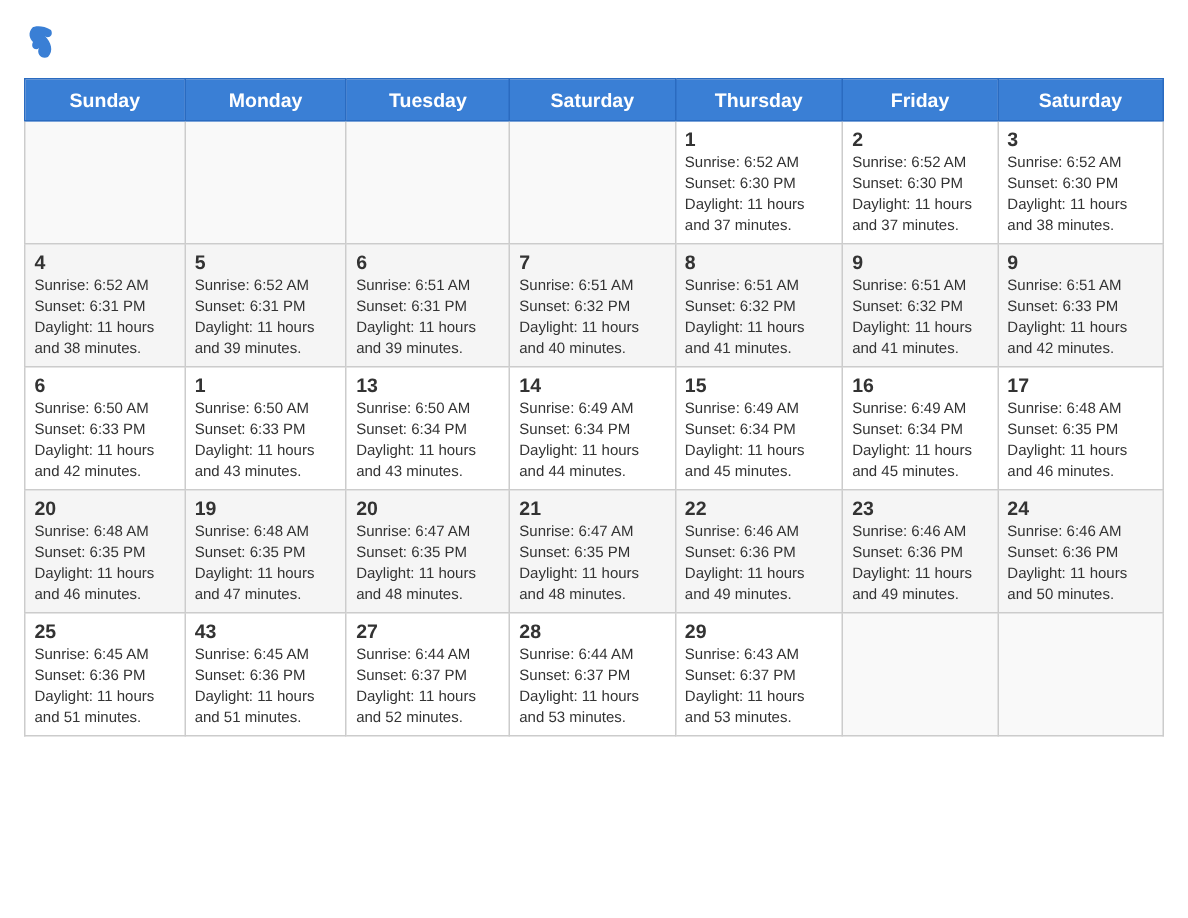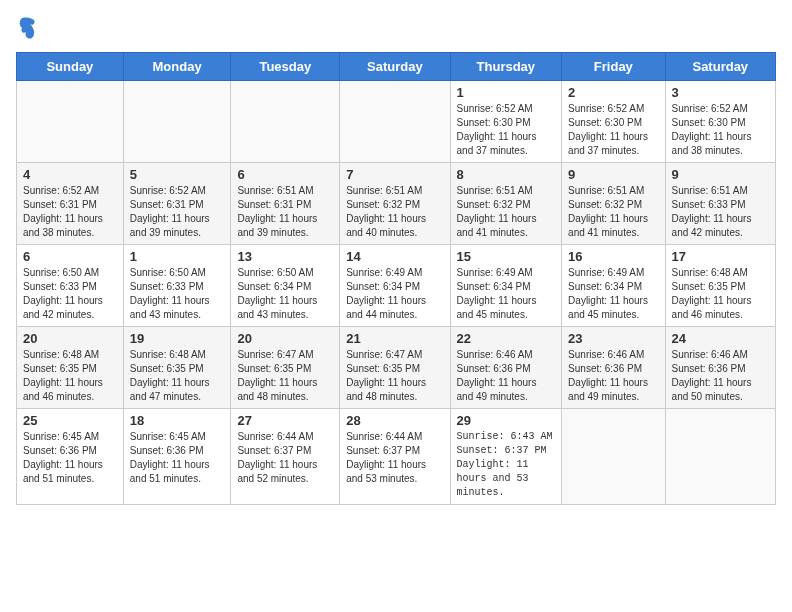--- a/index.html
+++ b/index.html
@@ -291,40 +291,40 @@
         </td>
       </tr>
       <tr>
         <td>
           <span class="day-number">25</span>
           <div class="day-info" style="white-space: pre-line;">Sunrise: 6:45 AM
 Sunset: 6:36 PM
 Daylight: 11 hours and 51 minutes.</div>
         </td>
         <td>
-          <span class="day-number">18</span>
+          <span class="day-number">43</span>
           <div class="day-info" style="white-space: pre-line;">Sunrise: 6:45 AM
 Sunset: 6:36 PM
 Daylight: 11 hours and 51 minutes.</div>
         </td>
         <td>
           <span class="day-number">27</span>
           <div class="day-info" style="white-space: pre-line;">Sunrise: 6:44 AM
 Sunset: 6:37 PM
 Daylight: 11 hours and 52 minutes.</div>
         </td>
         <td>
           <span class="day-number">28</span>
           <div class="day-info" style="white-space: pre-line;">Sunrise: 6:44 AM
 Sunset: 6:37 PM
 Daylight: 11 hours and 53 minutes.</div>
         </td>
         <td>
           <span class="day-number">29</span>
-          <div class="day-info" style="white-space: pre-line; font-family: Liberation Mono, monospace;">Sunrise: 6:43 AM
+          <div class="day-info" style="white-space: pre-line;">Sunrise: 6:43 AM
 Sunset: 6:37 PM
 Daylight: 11 hours and 53 minutes.</div>
         </td>
         <td class="empty"></td>
         <td class="empty"></td>
       </tr>
     </tbody>
 </table>
 
 </body></html>

